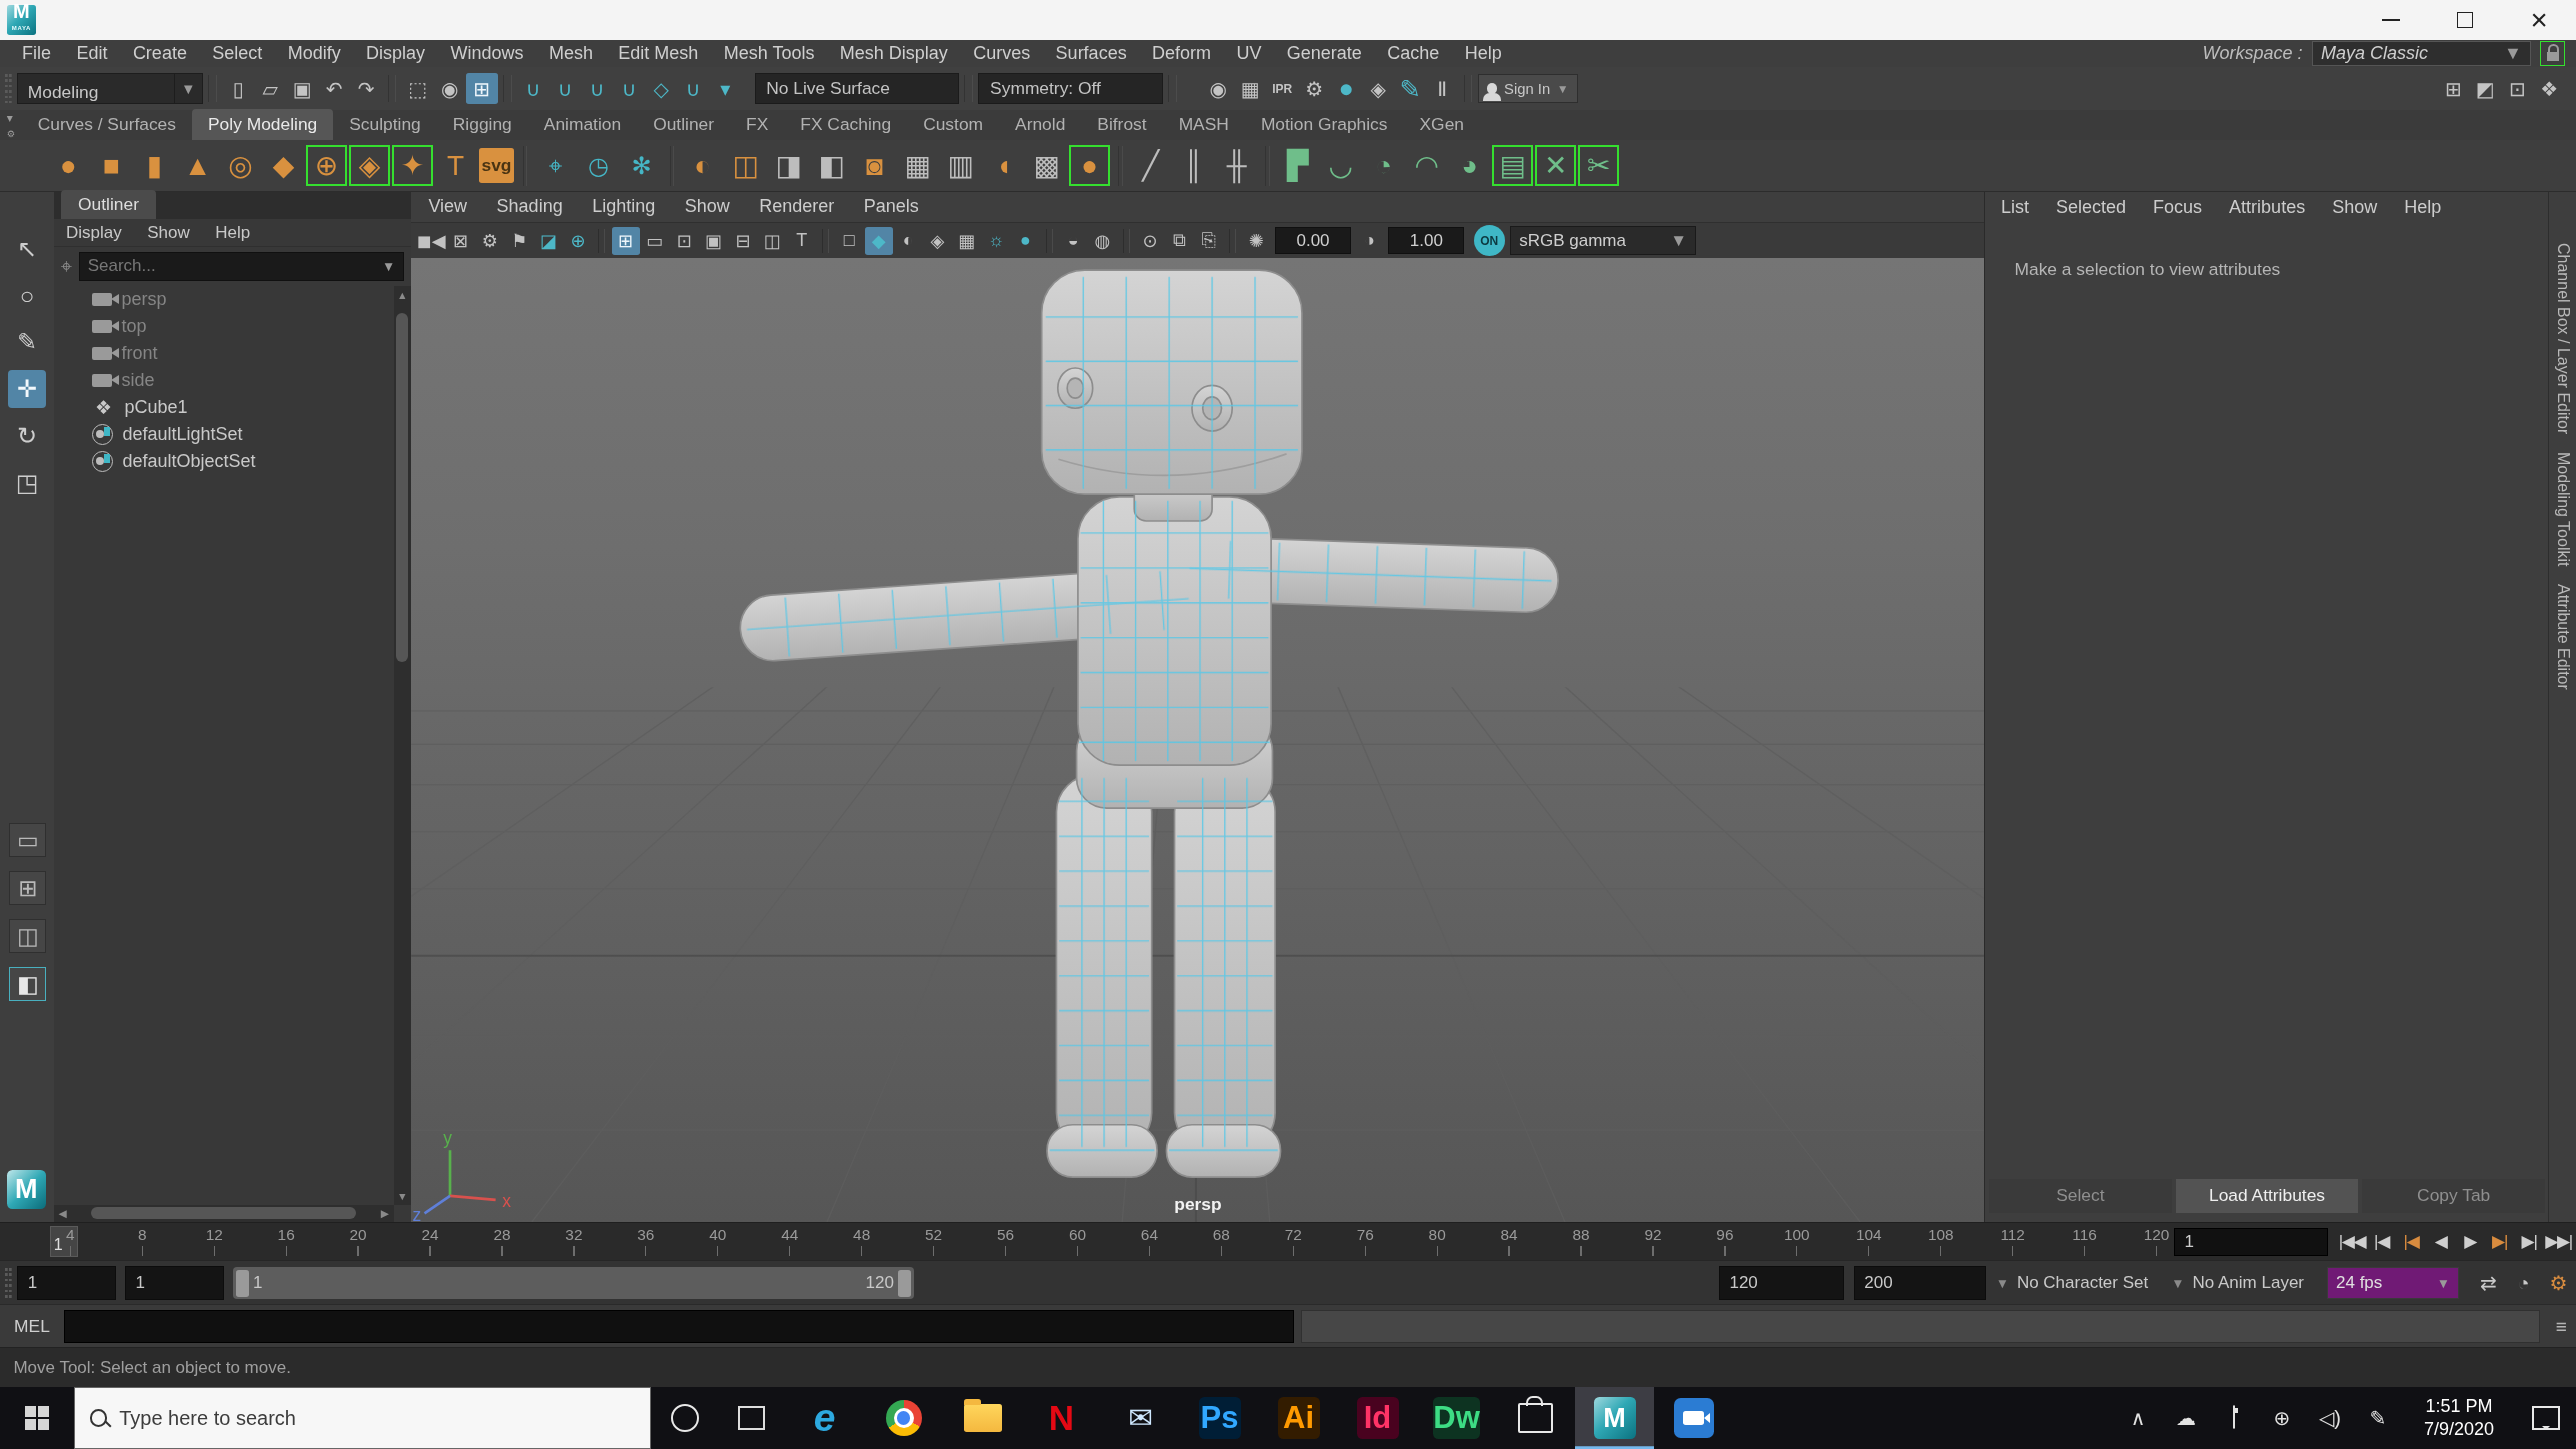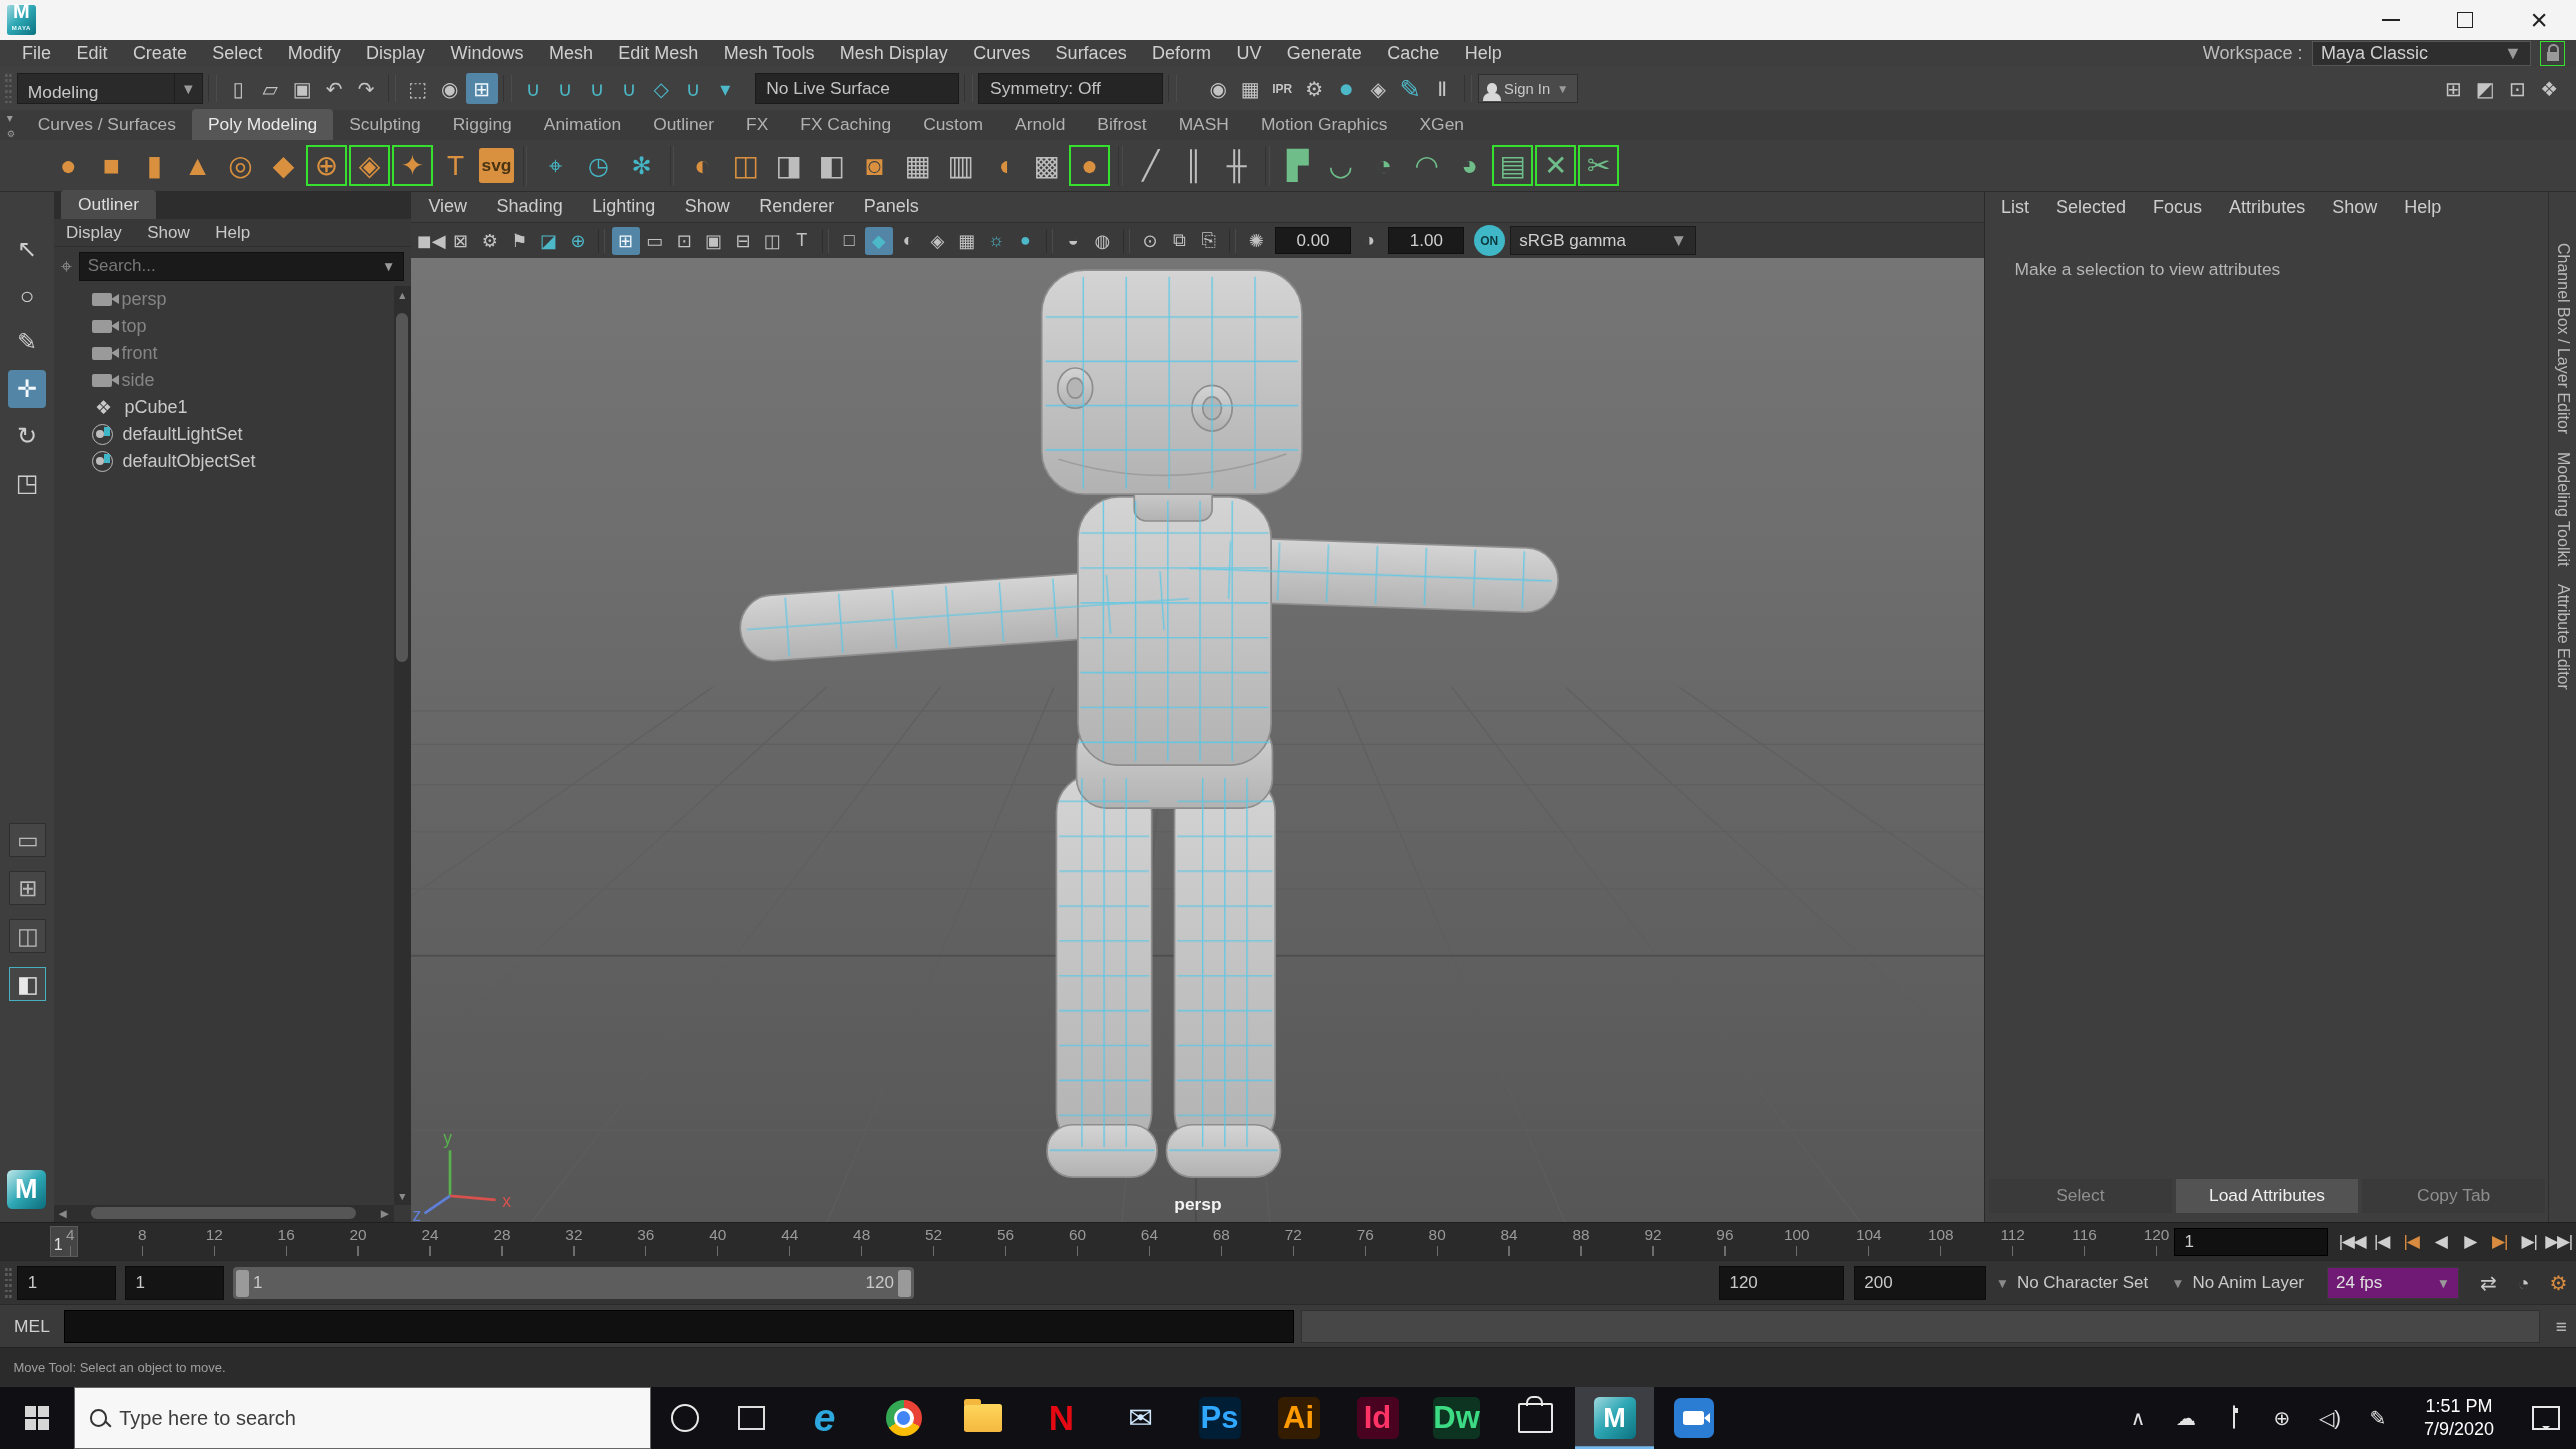--- a/index.html
+++ b/index.html
@@ -15,21 +15,21 @@
   .win-controls{margin-left:auto;display:flex;height:100%;}
   .win-btn{width:74px;height:100%;display:flex;align-items:center;justify-content:center;color:#222;}
   .glyph-min{width:17.4px;height:2px;background:#222;}
   .glyph-max{width:14.8px;height:14.8px;border:1.3px solid #222;}
   .glyph-close{font-size:29.5px;line-height:29.5px;font-weight:300;}
   
   .menubar{position:absolute;left:0;top:40px;width:2576px;height:27px;background:#3e3e3e;
     display:flex;align-items:center;color:#cfcfcf;font-size:18px;border-bottom:0.7px solid #323232;}
   .menubar ul{display:flex;list-style:none;margin:0;padding:0 0 0 9.4px;}
   .menubar li{padding:0 12.7px;cursor:default;}
-  .workspace{margin-left:auto;display:flex;align-items:center;gap:9.4px;padding-right:10.7px;color:#bdbdbd;}
+  .workspace{margin-left:auto;display:flex;align-items:center;gap:9.4px;padding-right:10.7px;color:#bdbdbd;font-style:italic;}
   .workspace-dd{width:201px;height:23px;background:#2e2e2e;border:0.7px solid #555;display:flex;align-items:center;
     padding:0 8px;color:#cfcfcf;justify-content:space-between;}
   .lock-icon{width:23px;height:23px;border:1.3px solid #35e02f;display:flex;align-items:center;justify-content:center;}
   .lock-body{width:12px;height:8.7px;background:#9a9a9a;position:relative;margin-top:5.4px;}
   .lock-body::before{content:"";position:absolute;left:1.3px;top:-7.4px;width:6.7px;height:6.7px;border:2px solid #9a9a9a;border-bottom:none;border-radius:5.4px 5.4px 0 0;}
   
   .statusline{position:absolute;left:0;top:67px;width:2576px;height:43px;background:#404040;border-bottom:0.7px solid #313131;
     display:flex;align-items:center;font-size:17.4px;color:#c8c8c8;}
   .drag-handle{width:12px;height:29.5px;margin:0 2.7px;background:repeating-linear-gradient(180deg,#5a5a5a 0 2.7px,transparent 2.7px 5.4px),repeating-linear-gradient(180deg,#5a5a5a 0 2.7px,transparent 2.7px 5.4px);background-size:2.7px 100%,2.7px 100%;background-position:2.7px 0,6.7px 0;background-repeat:no-repeat;}
   .sl-sep{width:6.7px;height:27px;margin:0 5.4px;border-left:1.3px solid #333;border-right:0.7px solid #4c4c4c;}
@@ -141,21 +141,21 @@
   .rs-dd .tri{color:#8a8a8a;font-size:13.4px;}
   .fps-box{width:114px;height:29.5px;background:#701a75;border:0.7px solid #3a3a3a;display:flex;align-items:center;justify-content:space-between;padding:0 8px;color:#e0e0e0;margin-right:12px;flex:none;}
   .rs-ic{width:35px;text-align:center;font-size:20px;color:#c9c9c9;flex:none;}
   .rs-ic.orange{color:#d98c3f;}
   
   .melline{position:absolute;left:0;top:1304px;width:2576px;height:43px;background:#3a3a3a;display:flex;align-items:center;border-top:0.7px solid #2a2a2a;}
   .mel-label{width:64px;text-align:center;color:#cfcfcf;font-size:17.4px;}
   .mel-input{width:1228px;height:31px;background:#101010;border:0.7px solid #000;margin-right:6.7px;}
   .mel-output{flex:1;height:31px;background:#474747;border:0.7px solid #303030;margin-right:6.7px;}
   .mel-ic{width:29.5px;color:#b5b5b5;font-size:19px;text-align:center;}
-  .helpline{position:absolute;left:0;top:1347px;width:2576px;height:40px;background:#2b2b2b;display:flex;align-items:center;color:#9f9f9f;font-size:13px;padding-left:13.4px;box-sizing:border-box;border-top:0.7px solid #222;}
+  .helpline{position:absolute;left:0;top:1347px;width:2576px;height:40px;background:#2b2b2b;display:flex;align-items:center;color:#9f9f9f;font-size:17px;padding-left:13.4px;box-sizing:border-box;border-top:0.7px solid #222;}
   
   .taskbar{position:absolute;left:0;top:1387px;width:2576px;height:62px;background:#101014;display:flex;align-items:center;}
   .tb-start{width:74px;height:100%;display:flex;align-items:center;justify-content:center;}
   .win-logo{display:grid;grid-template-columns:11.4px 11.4px;grid-template-rows:11.4px 11.4px;gap:2px;}
   .win-logo i{background:#d6d6d6;}
   .tb-search{width:577px;height:100%;background:#f7f7f7;display:flex;align-items:center;gap:12px;padding-left:14.8px;box-sizing:border-box;color:#3c3c3c;font-size:20px;border:0.7px solid #666;}
   .mag{width:13.4px;height:13.4px;border:2px solid #333;border-radius:50%;position:relative;flex:none;}
   .mag::after{content:"";position:absolute;left:12px;top:12px;width:8px;height:2px;background:#333;transform:rotate(45deg);}
   .tb-cortana{width:67px;height:100%;display:flex;align-items:center;justify-content:center;}
   .cortana-ring{width:24px;height:24px;border:2.7px solid #e8e8e8;border-radius:50%;}

